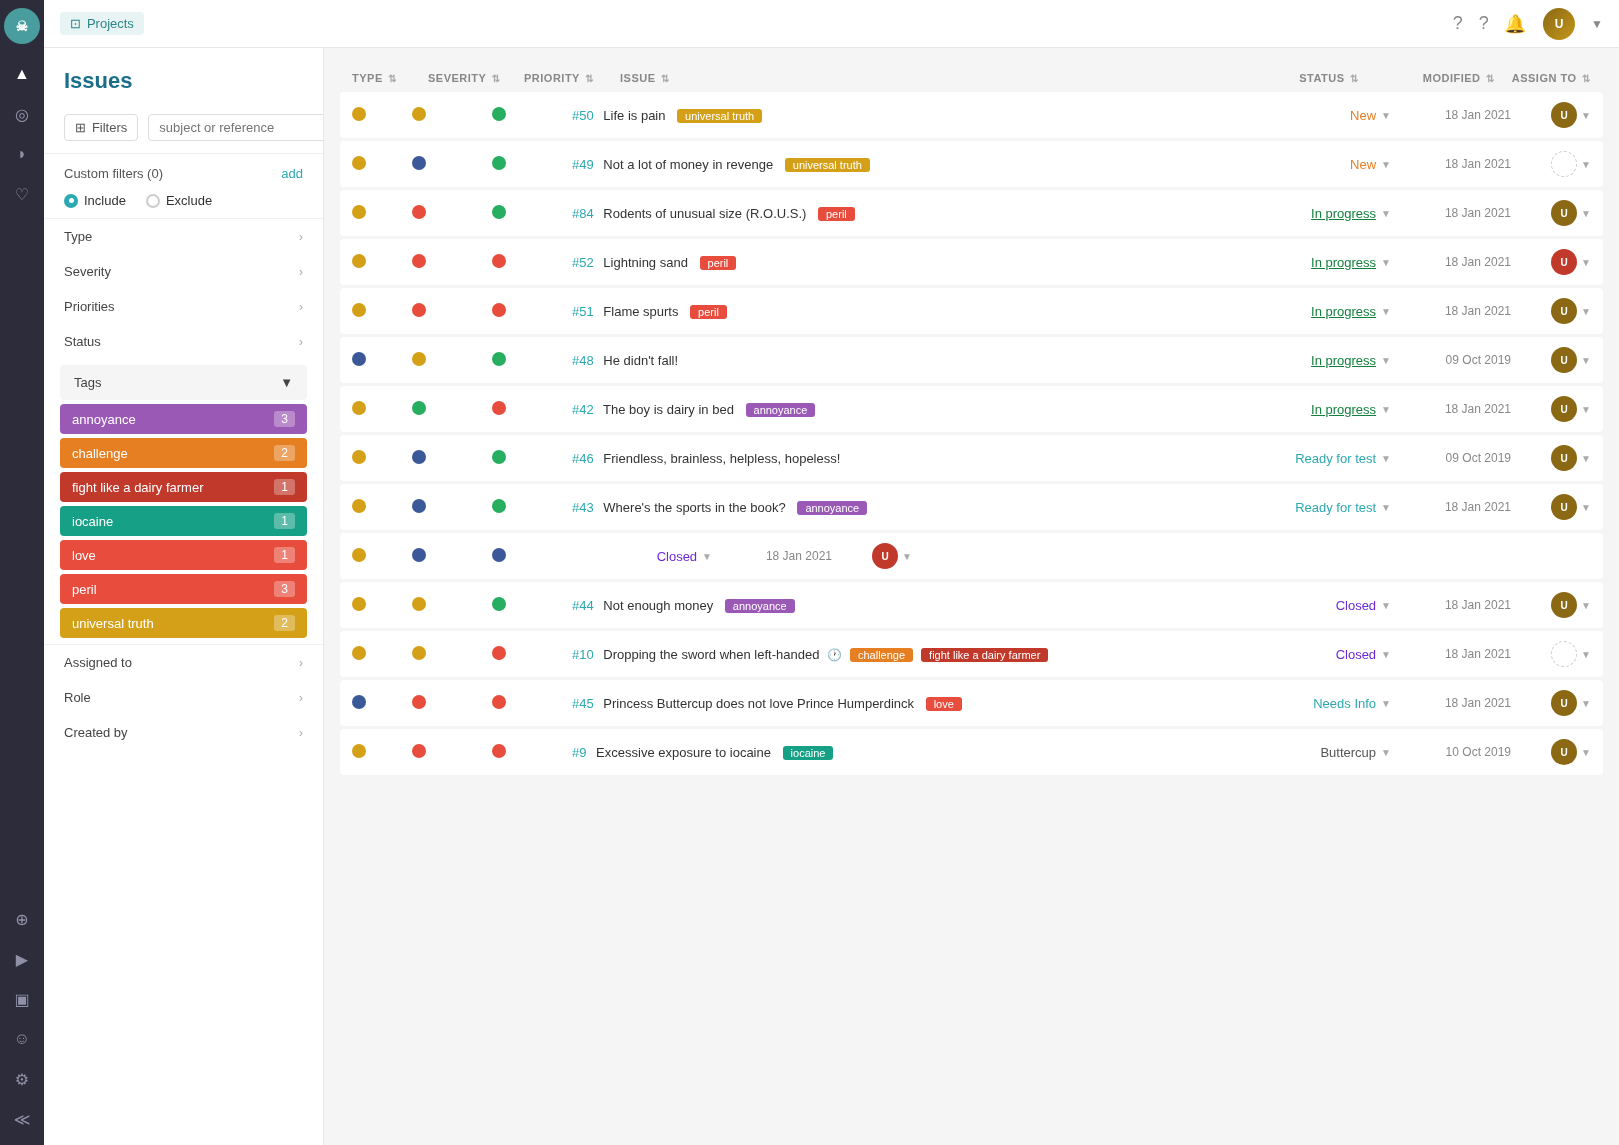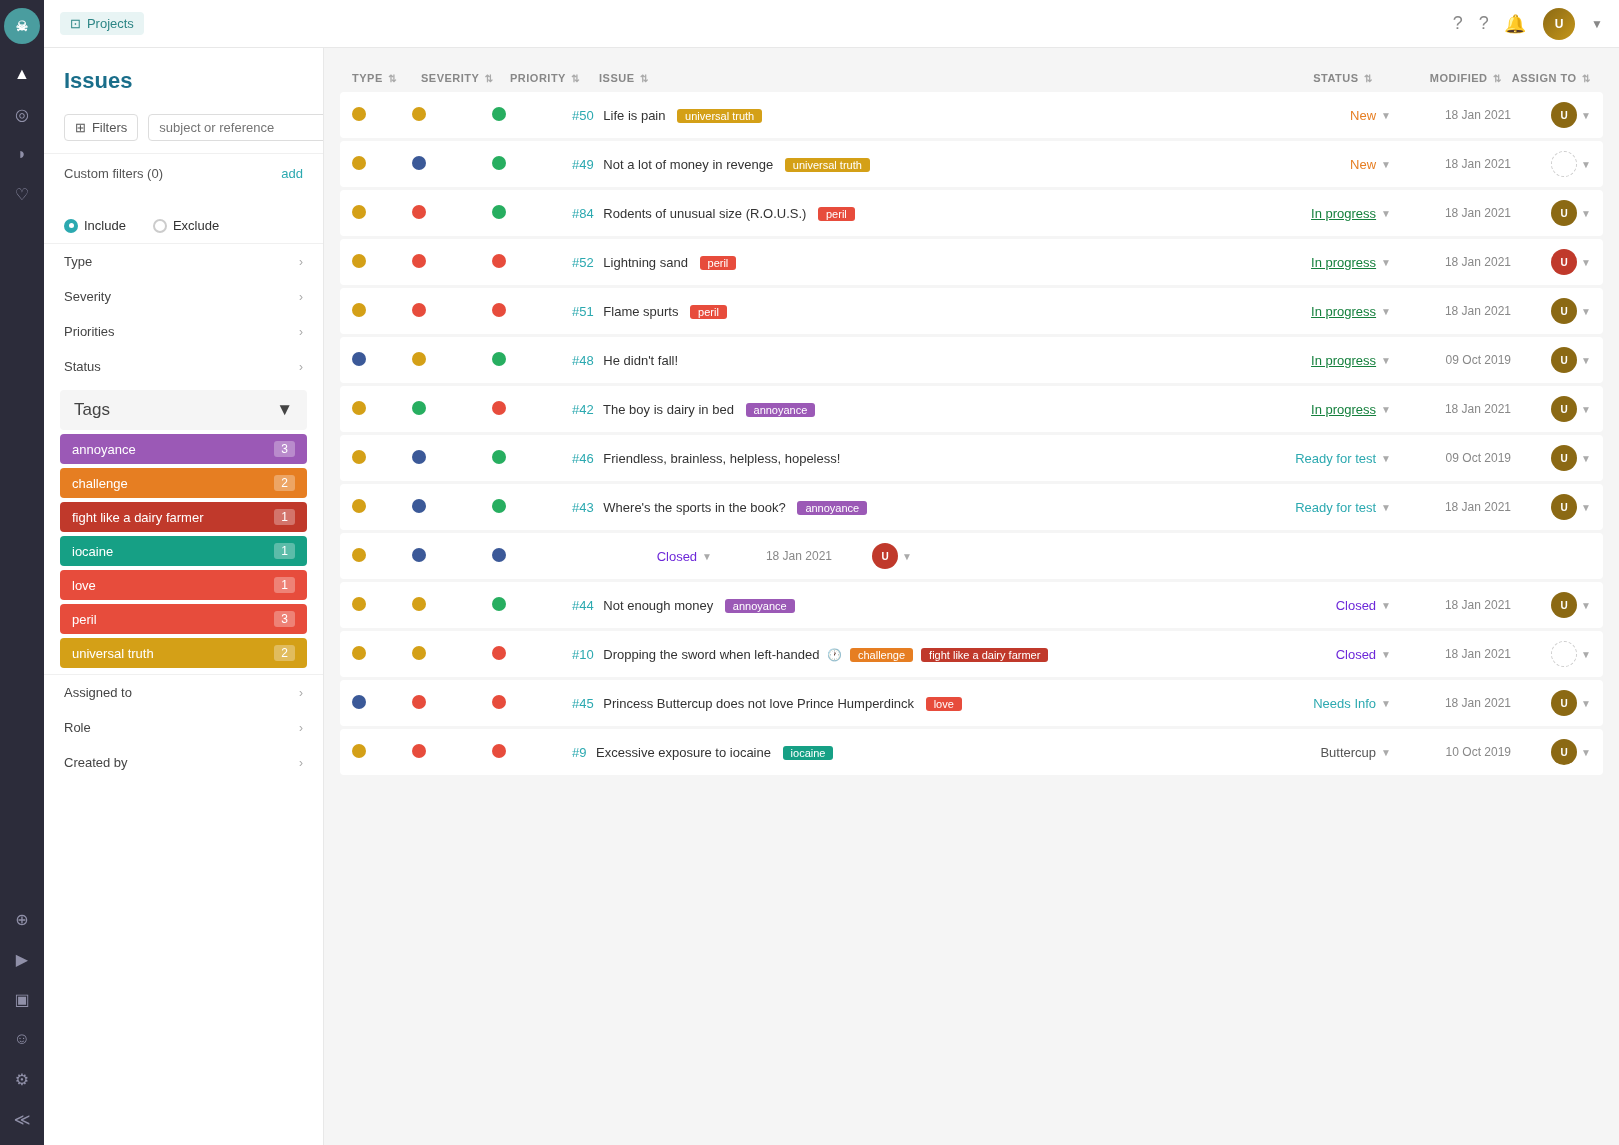--- a/index.html
+++ b/index.html
@@ -114,23 +114,22 @@
     }
 
     .custom-filters-header {
       display: flex; align-items: center; justify-content: space-between;
       padding: 12px 20px 8px;
     }
     .custom-filters-title { font-size: 13px; color: #555; }
     .add-link { font-size: 13px; color: #2ca9b0; cursor: pointer; }
 
     .include-exclude {
-      display: flex; align-items: center; gap: 27px;
+      display: flex; align-items: center; gap: 20px;
       padding: 4px 20px 10px;
-      margin-top: 25px;
     }
     .radio-option {
       display: flex; align-items: center; gap: 6px;
       font-size: 13px; color: #333; cursor: pointer;
     }
     .radio-dot {
       width: 14px; height: 14px; border-radius: 50%;
       border: 2px solid #ccc;
       display: flex; align-items: center; justify-content: center;
     }
@@ -157,21 +156,21 @@
     .filter-chevron { color: #aaa; font-size: 12px; }
 
     .tags-section {
       background: #f5f5f5;
       border-radius: 4px;
       margin: 4px 16px;
     }
     .tags-header {
       display: flex; align-items: center; justify-content: space-between;
       padding: 10px 14px;
-      font-size: 17px; color: #444;
+      font-size: 13px; color: #444;
       cursor: pointer;
     }
 
     .tag-item {
       display: flex; align-items: center; justify-content: space-between;
       border-radius: 4px;
       padding: 7px 12px;
       margin: 4px 16px;
       font-size: 13px;
       font-weight: 500;
@@ -194,21 +193,21 @@
     }
 
     .issues-header-row {
       display: flex; align-items: center;
       padding: 8px 12px;
       background: transparent;
       font-size: 11px; font-weight: 600;
       color: #888;
       letter-spacing: 0.5px;
       text-transform: uppercase;
-      gap: 9px;
+      gap: 16px;
     }
     .col-type { width: 60px; flex-shrink: 0; }
     .col-severity { width: 80px; flex-shrink: 0; }
     .col-priority { width: 80px; flex-shrink: 0; }
     .col-issue { flex: 1; }
     .col-status { width: 140px; flex-shrink: 0; text-align: right; }
     .col-modified { width: 120px; flex-shrink: 0; text-align: right; }
     .col-assign { width: 80px; flex-shrink: 0; text-align: right; }
 
     .sort-icon { font-size: 10px; color: #aaa; margin-left: 2px; }

